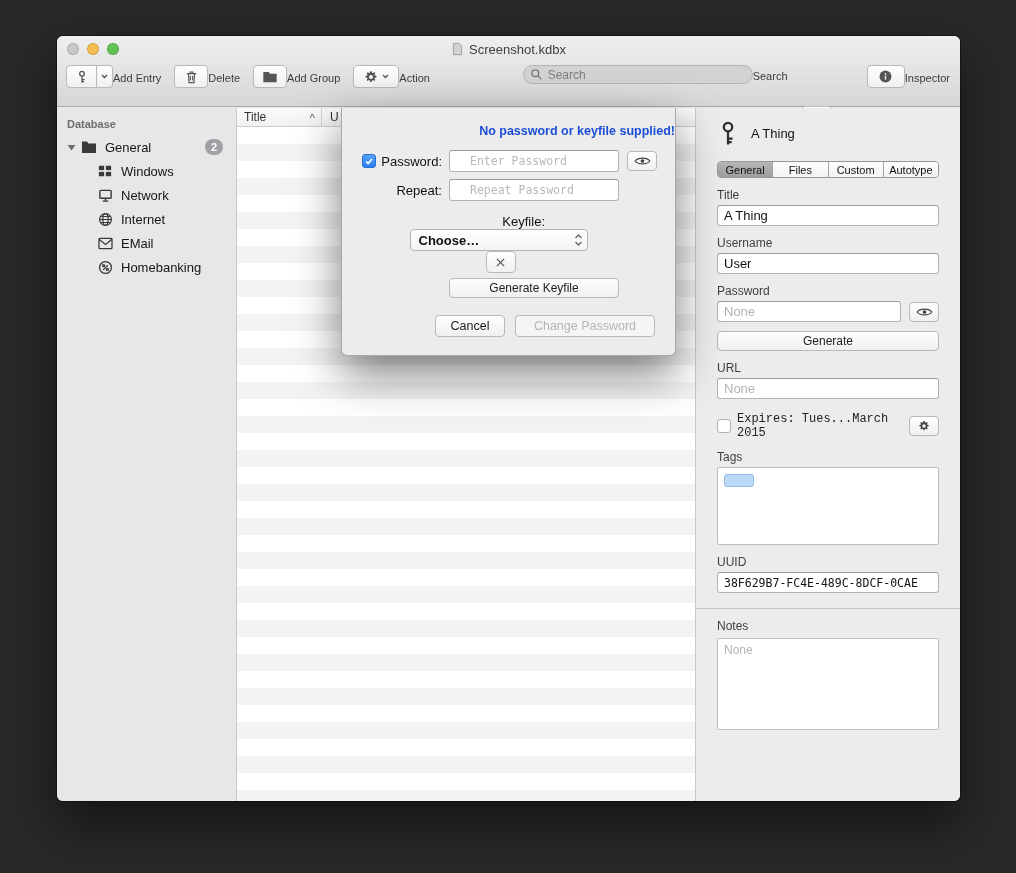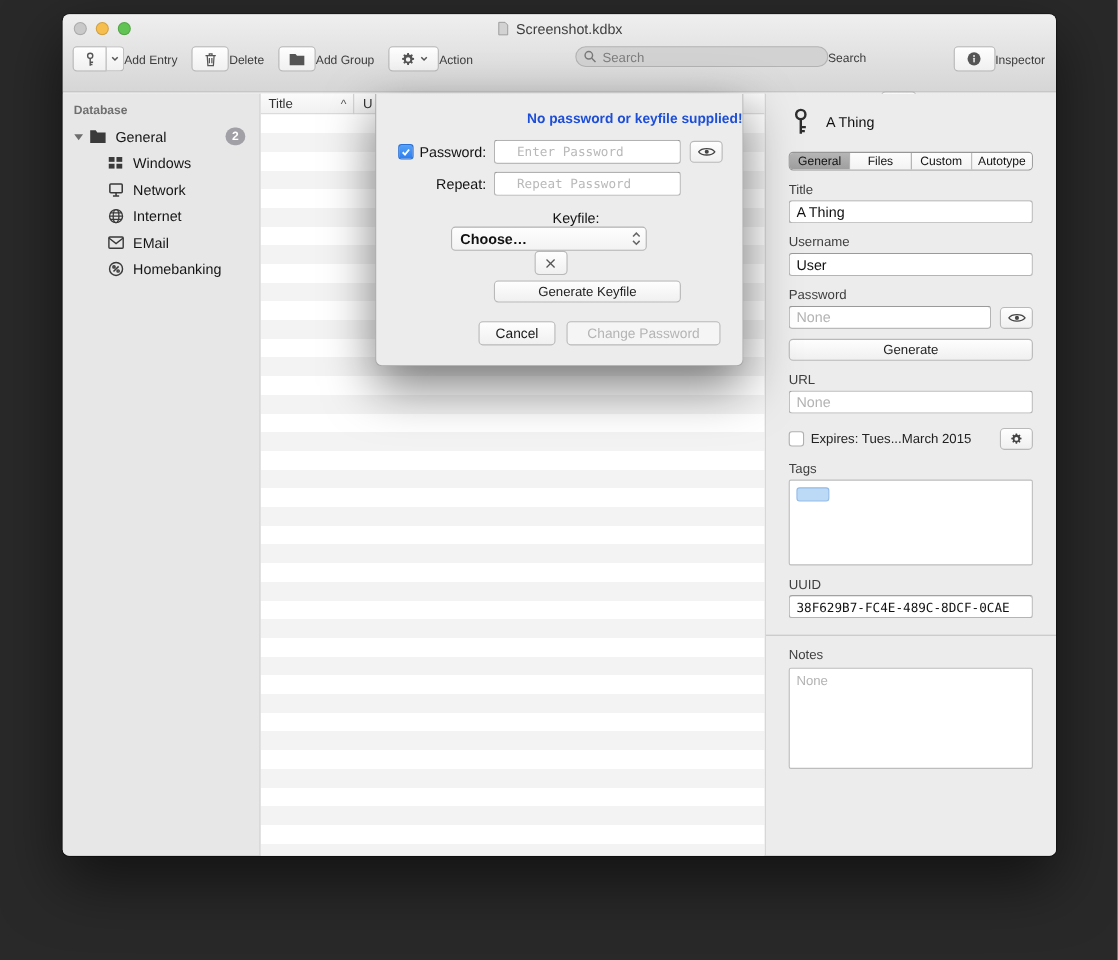--- a/index.html
+++ b/index.html
@@ -8,21 +8,21 @@
     background:#292929;
     font-family:"Liberation Sans", sans-serif;
     font-size:13px;
     color:#1c1c1c;
     position:relative;
     -webkit-font-smoothing:antialiased;
   }
 
   
   .window {
-    position:absolute; left:57px; top:13px; width:903px; height:765px;
+    position:absolute; left:57px; top:36px; width:903px; height:765px;
     background:#ececec; border-radius:6px;
     box-shadow:0 22px 55px rgba(0,0,0,.55), 0 0 0 1px rgba(0,0,0,.35);
   }
 
   
   .chrome {
     position:absolute; top:0; left:0; right:0; height:71px;
     background:linear-gradient(#efefef,#d6d6d6);
     border-bottom:1px solid #a9a9a9;
     border-radius:6px 6px 0 0;
@@ -129,21 +129,21 @@
     width:30px; height:20px; flex-shrink:0;
     background:linear-gradient(#fefefe,#f0f0f0); border:1px solid #b9b9b9; border-radius:4px;
     display:flex; align-items:center; justify-content:center; color:#444;
   }
   .wide-btn {
     width:100%; height:20px; margin-top:9px;
     background:linear-gradient(#fefefe,#f0f0f0); border:1px solid #b9b9b9; border-radius:4px;
     font-size:12px; color:#222; display:flex; align-items:center; justify-content:center;
     font-family:"Liberation Sans", sans-serif;
   }
-  .expires-row { display:flex; align-items:center; gap:6px; margin-top:13px; font-size:12px; color:#222; }
+  .expires-row { display:flex; align-items:center; gap:6px; margin-top:13px; font-size:12px; color:#222;font-family:Liberation Mono, monospace; }
   .checkbox {
     width:14px; height:14px; border-radius:3px; background:#fff;
     border:1px solid #b0b0b0; flex-shrink:0; display:flex; align-items:center; justify-content:center;
   }
   .checkbox.checked { background:linear-gradient(#55a1f7,#2c7ef0); border-color:#2a6fd4; }
   .expires-row .spacer { flex:1; }
   .tags-box { width:100%; height:78px; background:#fff; border:1px solid #bdbdbd; border-radius:2px;
               margin-top:2px; position:relative; }
   .tag-chip { position:absolute; left:6px; top:6px; width:30px; height:13px; border-radius:3px;
               background:#bcd9f5; border:1px solid #93bbe8; }

